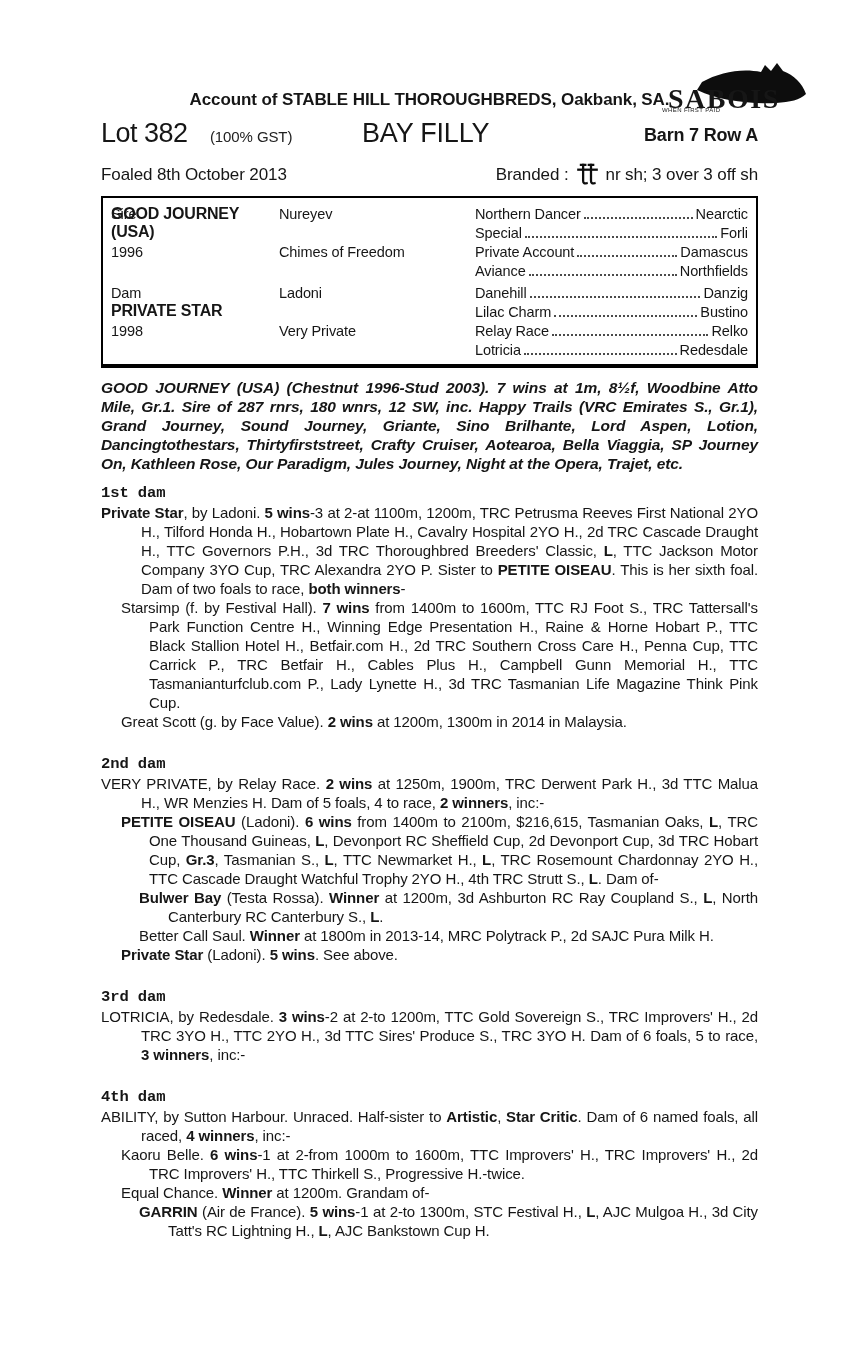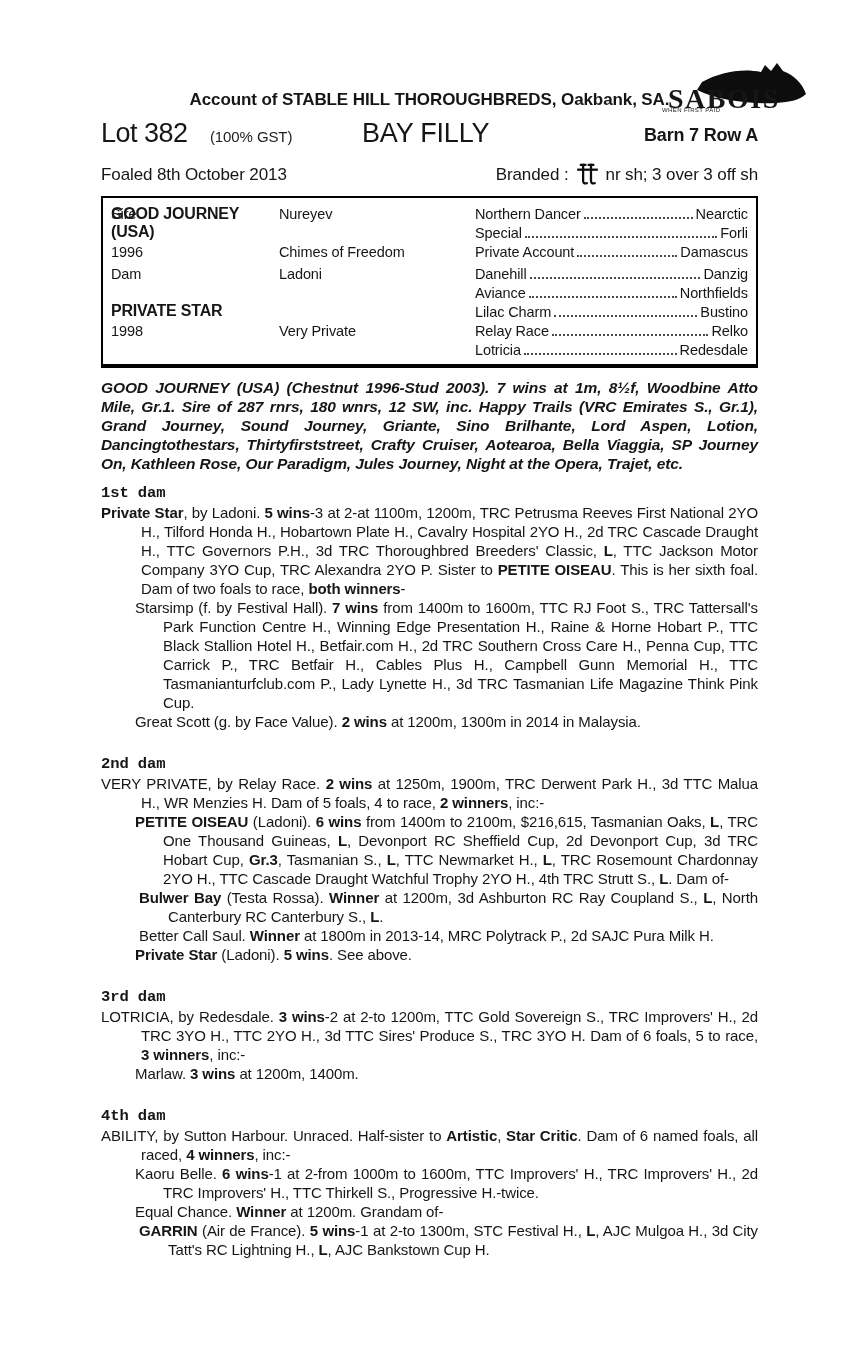--- a/index.html
+++ b/index.html
@@ -54,21 +54,21 @@
     font-size:15.5px;line-height:19px;
     text-align:justify;
     font-style:italic;
   }
   .section{margin-top:24px;}
   .section.first{margin-top:11px;}
   .dam-heading{font-weight:bold;font-size:15.5px;line-height:19px;font-family:Liberation Mono, monospace;}
   .para{font-size:15px;line-height:19px;text-align:justify;}
   .para .b{font-weight:bold;}
   .ind-a{padding-left:40px;text-indent:-40px;}
-  .ind-b{margin-left:34px;padding-left:28px;text-indent:-28px;}
+  .ind-b{margin-left:20px;padding-left:28px;text-indent:-28px;}
   .ind-c{margin-left:38px;padding-left:29px;text-indent:-29px;}
 </style>
 </head>
 <body>
 
 <div class="page">
 
   <div class="logo">
     <svg class="horse-head" width="118" height="46" viewBox="0 0 118 46">
       <path d="M114 32 C110 21 102 13 91 9 L85 1 L79 9 L73 3 L69 10 C50 6 28 10 10 20 L5 28 C28 39 58 42 84 41 C98 40 108 38 114 32 Z" fill="#0d0d0d"></path>
@@ -128,36 +128,36 @@
       </div>
       <div class="prow">
         <span class="c1">1996</span>
         <span class="c2">Chimes of Freedom</span>
         <span class="c3">
             <span>Private Account</span>
             <span class="dots"></span>
             <span>Damascus</span>
           </span>
       </div>
+      <div class="prow">
+        <span class="c1"></span>
+        <span class="c2"></span>
+        <span class="c3">
+            <span>Aviance</span>
+            <span class="dots"></span>
+            <span>Northfields</span>
+          </span>
+      </div>
       <div class="prow dam-start">
         <span class="c1">Dam</span>
         <span class="c2">Ladoni</span>
         <span class="c3">
             <span>Danehill</span>
             <span class="dots"></span>
             <span>Danzig</span>
-          </span>
-      </div>
-      <div class="prow">
-        <span class="c1"></span>
-        <span class="c2"></span>
-        <span class="c3">
-            <span>Aviance</span>
-            <span class="dots"></span>
-            <span>Northfields</span>
           </span>
       </div>
       <div class="prow name-row">
         <span class="c1">PRIVATE STAR</span>
         <span class="c2"></span>
         <span class="c3">
             <span>Lilac Charm</span>
             <span class="dots"></span>
             <span>Bustino</span>
           </span>
@@ -196,21 +196,20 @@
       <div class="para ind-a"><span>VERY PRIVATE, by Relay Race. </span><span class="b">2 wins</span><span> at 1250m, 1900m, TRC Derwent Park H., 3d TTC Malua H., WR Menzies H. Dam of 5 foals, 4 to race, </span><span class="b">2 winners</span><span>, inc:-</span></div>
       <div class="para ind-b"><span class="b">PETITE OISEAU</span><span> (Ladoni). </span><span class="b">6 wins</span><span> from 1400m to 2100m, $216,615, Tasmanian Oaks, </span><span class="b">L</span><span>, TRC One Thousand Guineas, </span><span class="b">L</span><span>, Devonport RC Sheffield Cup, 2d Devonport Cup, 3d TRC Hobart Cup, </span><span class="b">Gr.3</span><span>, Tasmanian S., </span><span class="b">L</span><span>, TTC Newmarket H., </span><span class="b">L</span><span>, TRC Rosemount Chardonnay 2YO H., TTC Cascade Draught Watchful Trophy 2YO H., 4th TRC Strutt S., </span><span class="b">L</span><span>. Dam of-</span></div>
       <div class="para ind-c"><span class="b">Bulwer Bay</span><span> (Testa Rossa). </span><span class="b">Winner</span><span> at 1200m, 3d Ashburton RC Ray Coupland S., </span><span class="b">L</span><span>, North Canterbury RC Canterbury S., </span><span class="b">L</span><span>.</span></div>
       <div class="para ind-c"><span>Better Call Saul. </span><span class="b">Winner</span><span> at 1800m in 2013-14, MRC Polytrack P., 2d SAJC Pura Milk H.</span></div>
       <div class="para ind-b"><span class="b">Private Star</span><span> (Ladoni). </span><span class="b">5 wins</span><span>. See above.</span></div>
     </div>
 
     <div class="section">
       <div class="dam-heading">3rd dam</div>
       <div class="para ind-a"><span>LOTRICIA, by Redesdale. </span><span class="b">3 wins</span><span>-2 at 2-to 1200m, TTC Gold Sovereign S., TRC Improvers' H., 2d TRC 3YO H., TTC 2YO H., 3d TTC Sires' Produce S., TRC 3YO H. Dam of 6 foals, 5 to race, </span><span class="b">3 winners</span><span>, inc:-</span></div>
-      <div class="para ind-b"><span>Marlaw. </span><span class="b">3 wins</span><span> at 1200m, 1400m.</span></div>
     </div>
 
     <div class="section">
       <div class="dam-heading">4th dam</div>
       <div class="para ind-a"><span>ABILITY, by Sutton Harbour. Unraced. Half-sister to </span><span class="b">Artistic</span><span>, </span><span class="b">Star Critic</span><span>. Dam of 6 named foals, all raced, </span><span class="b">4 winners</span><span>, inc:-</span></div>
       <div class="para ind-b"><span>Kaoru Belle. </span><span class="b">6 wins</span><span>-1 at 2-from 1000m to 1600m, TTC Improvers' H., TRC Improvers' H., 2d TRC Improvers' H., TTC Thirkell S., Progressive H.-twice.</span></div>
       <div class="para ind-b"><span>Equal Chance. </span><span class="b">Winner</span><span> at 1200m. Grandam of-</span></div>
       <div class="para ind-c"><span class="b">GARRIN</span><span> (Air de France). </span><span class="b">5 wins</span><span>-1 at 2-to 1300m, STC Festival H., </span><span class="b">L</span><span>, AJC Mulgoa H., 3d City Tatt's RC Lightning H., </span><span class="b">L</span><span>, AJC Bankstown Cup H.</span></div>
     </div>
 

